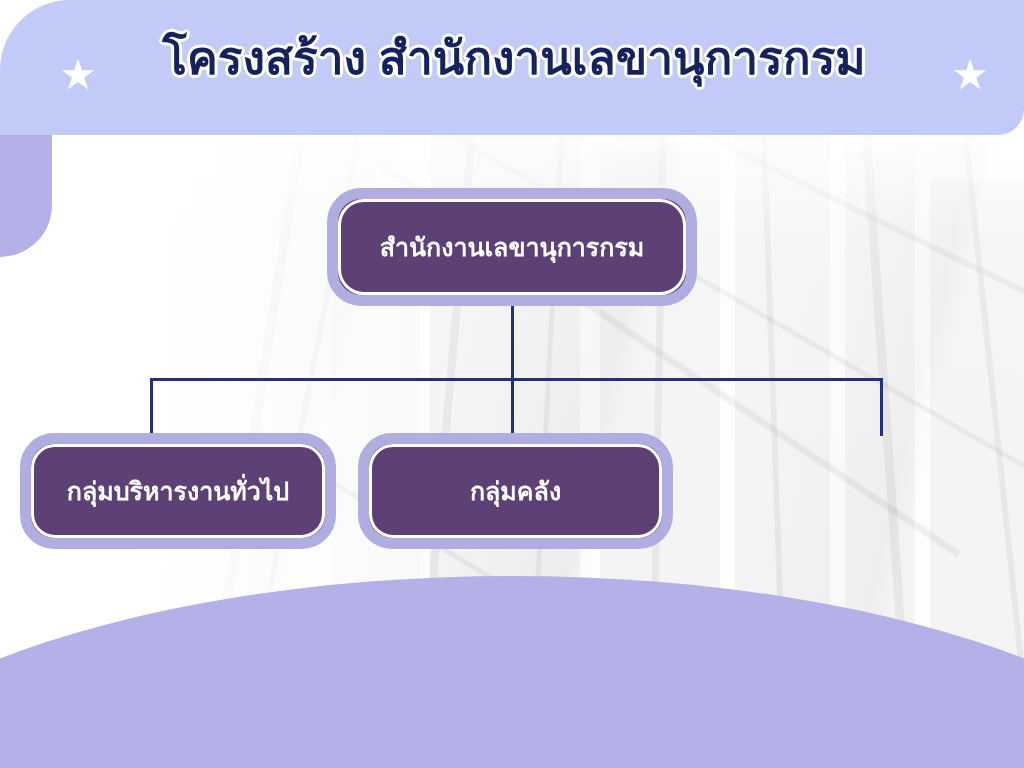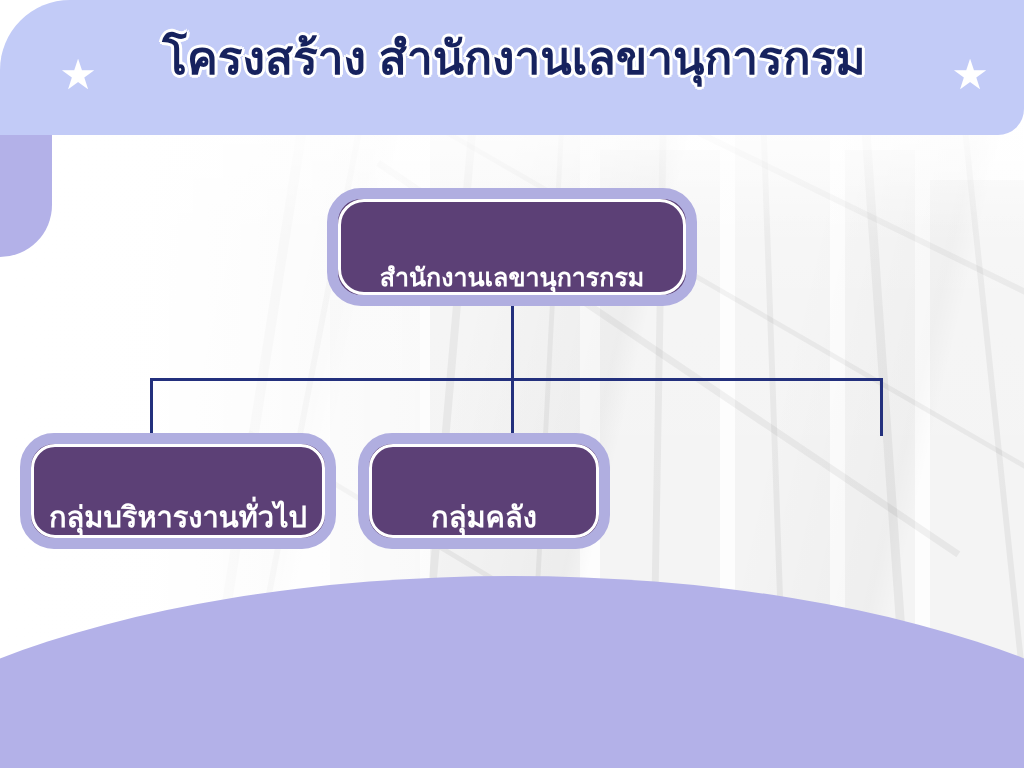--- a/index.html
+++ b/index.html
@@ -141,47 +141,47 @@
     align-items: center;
     justify-content: center;
   }
   .node-inner {
     box-sizing: border-box;
     width: 100%;
     height: 100%;
     border: 3px solid #ffffff;
     border-radius: 24px;
     display: flex;
-    align-items: flex-end;
+    align-items: center;
     justify-content: center;
     padding: 0 14px;
   }
   .node-label {
     color: #ffffff;
     font-weight: bold;
-    font-size: 29px;
+    font-size: 25px;
     line-height: 1.2;
     text-align: center;
     white-space: nowrap;
   }
 
   
   .node-root {
     left: 327px;
     top: 188px;
     width: 370px;
     height: 118px;
   }
   .node-root .node-inner { border-radius: 26px; }
   .node-root .node-label { font-size: 25px; }
 
   
   .node-child { top: 433px; height: 116px; }
   .node-c1 { left: 20px;  width: 316px; }
-  .node-c2 { left: 358px; width: 252px; }
+  .node-c2 { left: 358px; width: 315px; }
   .node-c3 { left: 700px; width: 306px; }
 </style>
 </head>
 <body>
 
 <div id="slide">
 
   <div class="bg-photo">
     <div class="pane" style="left:430px; top:130px; width:150px; height:640px;"></div>
     <div class="pane" style="left:600px; top:150px; width:120px; height:620px;"></div>

